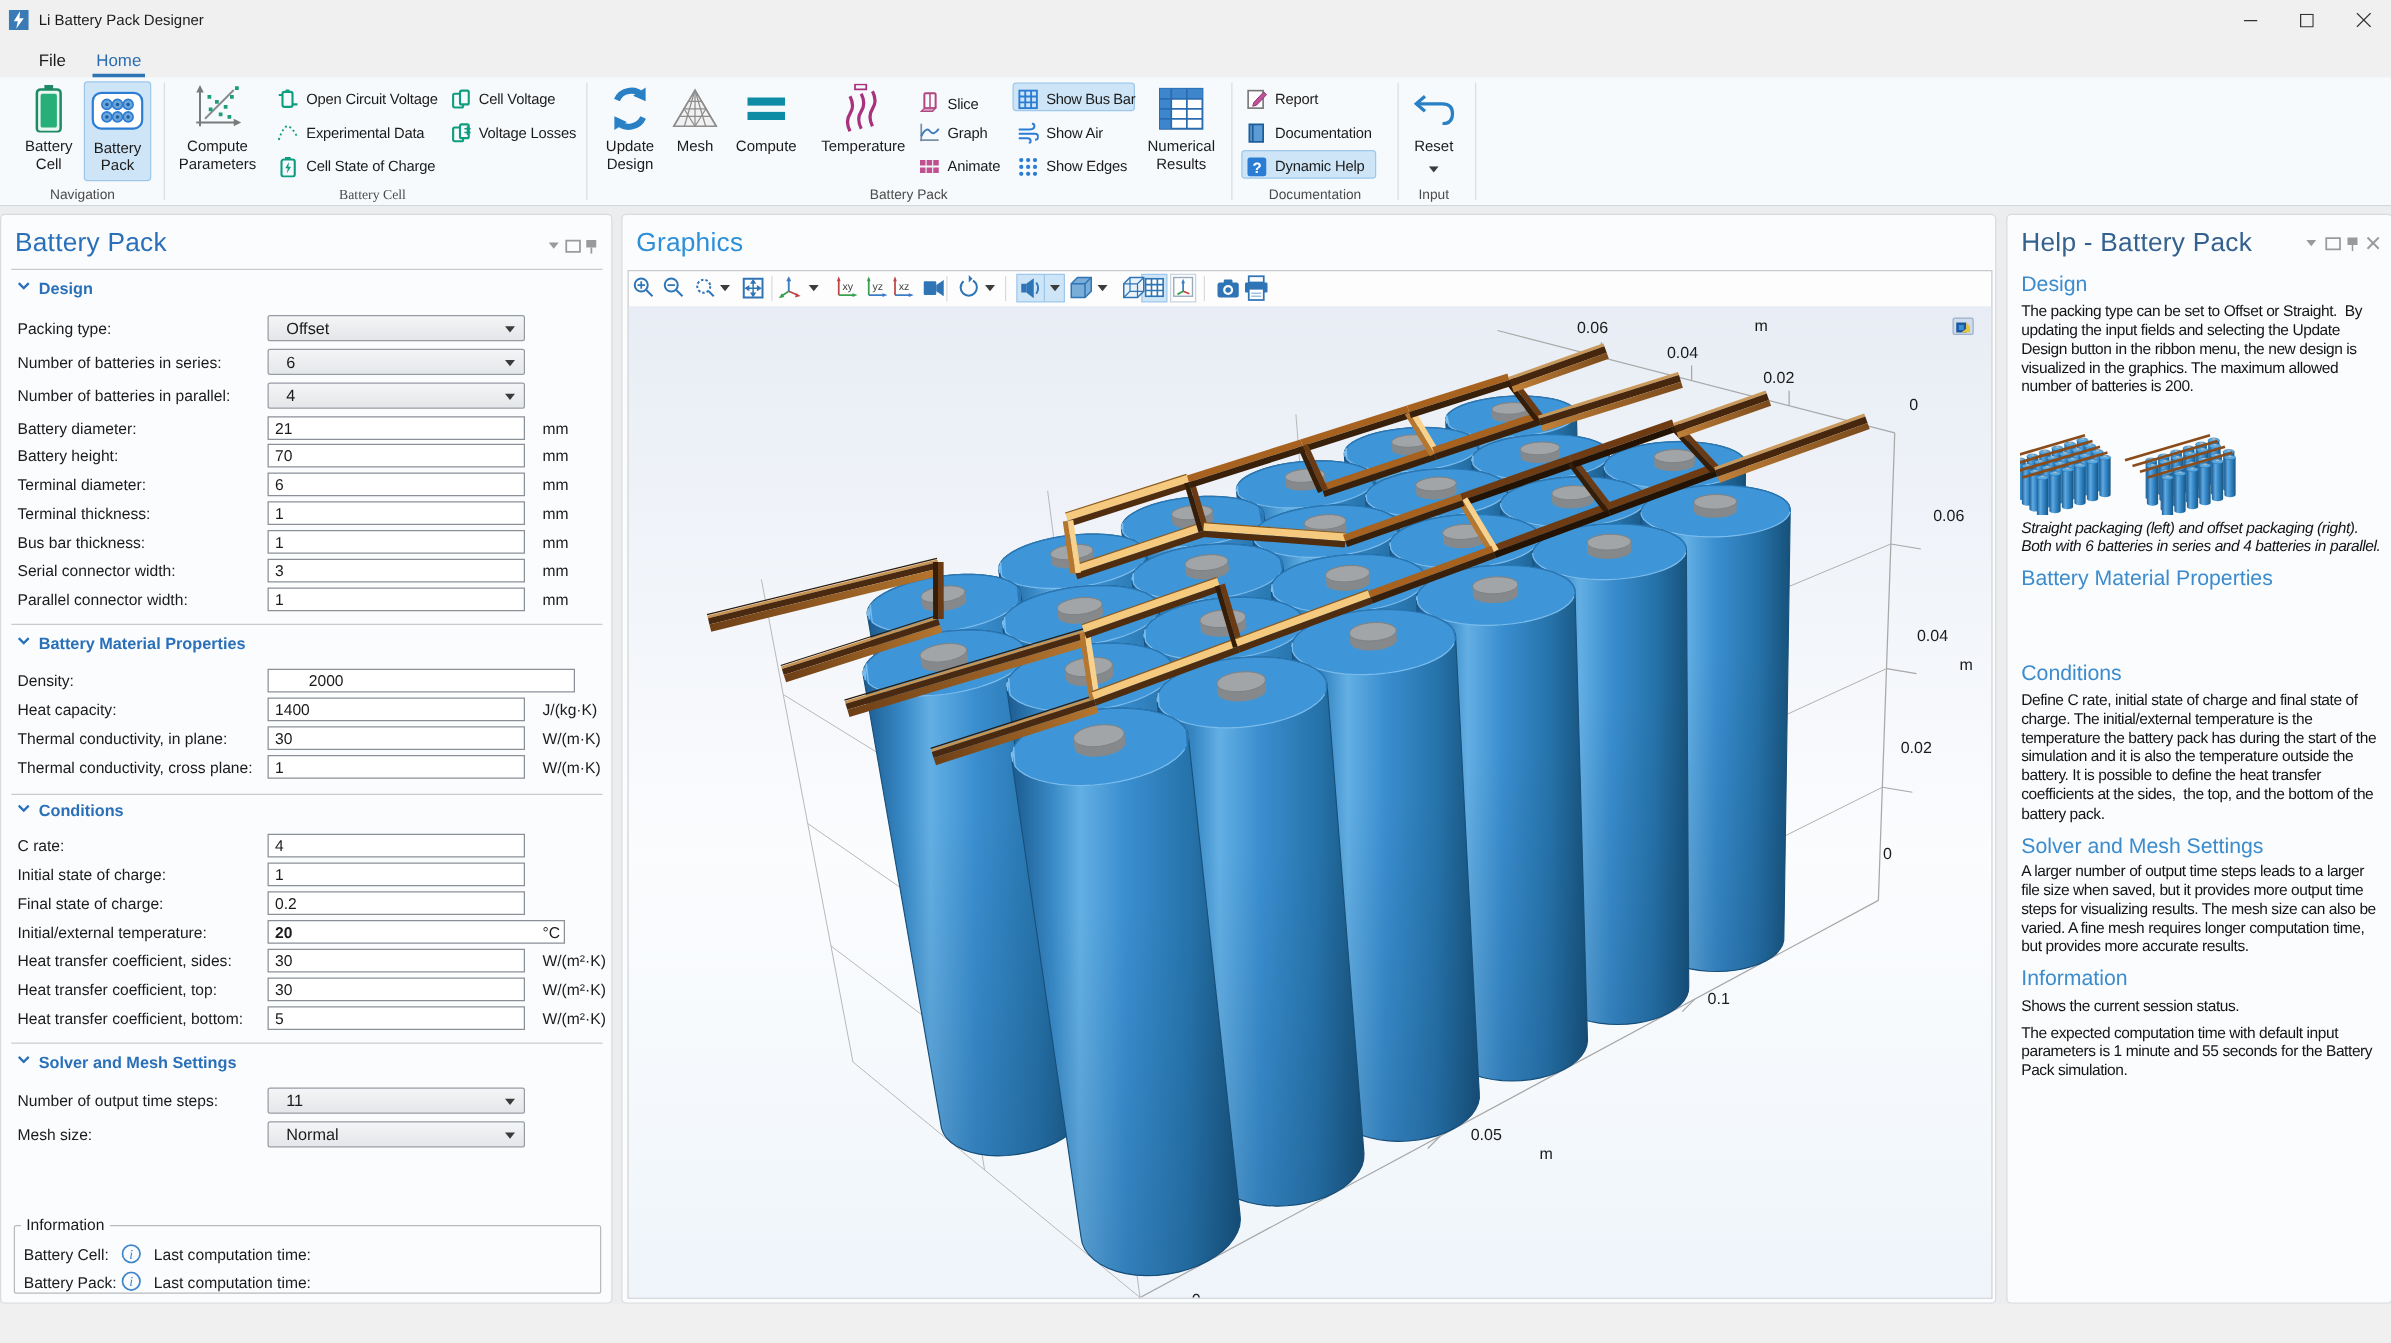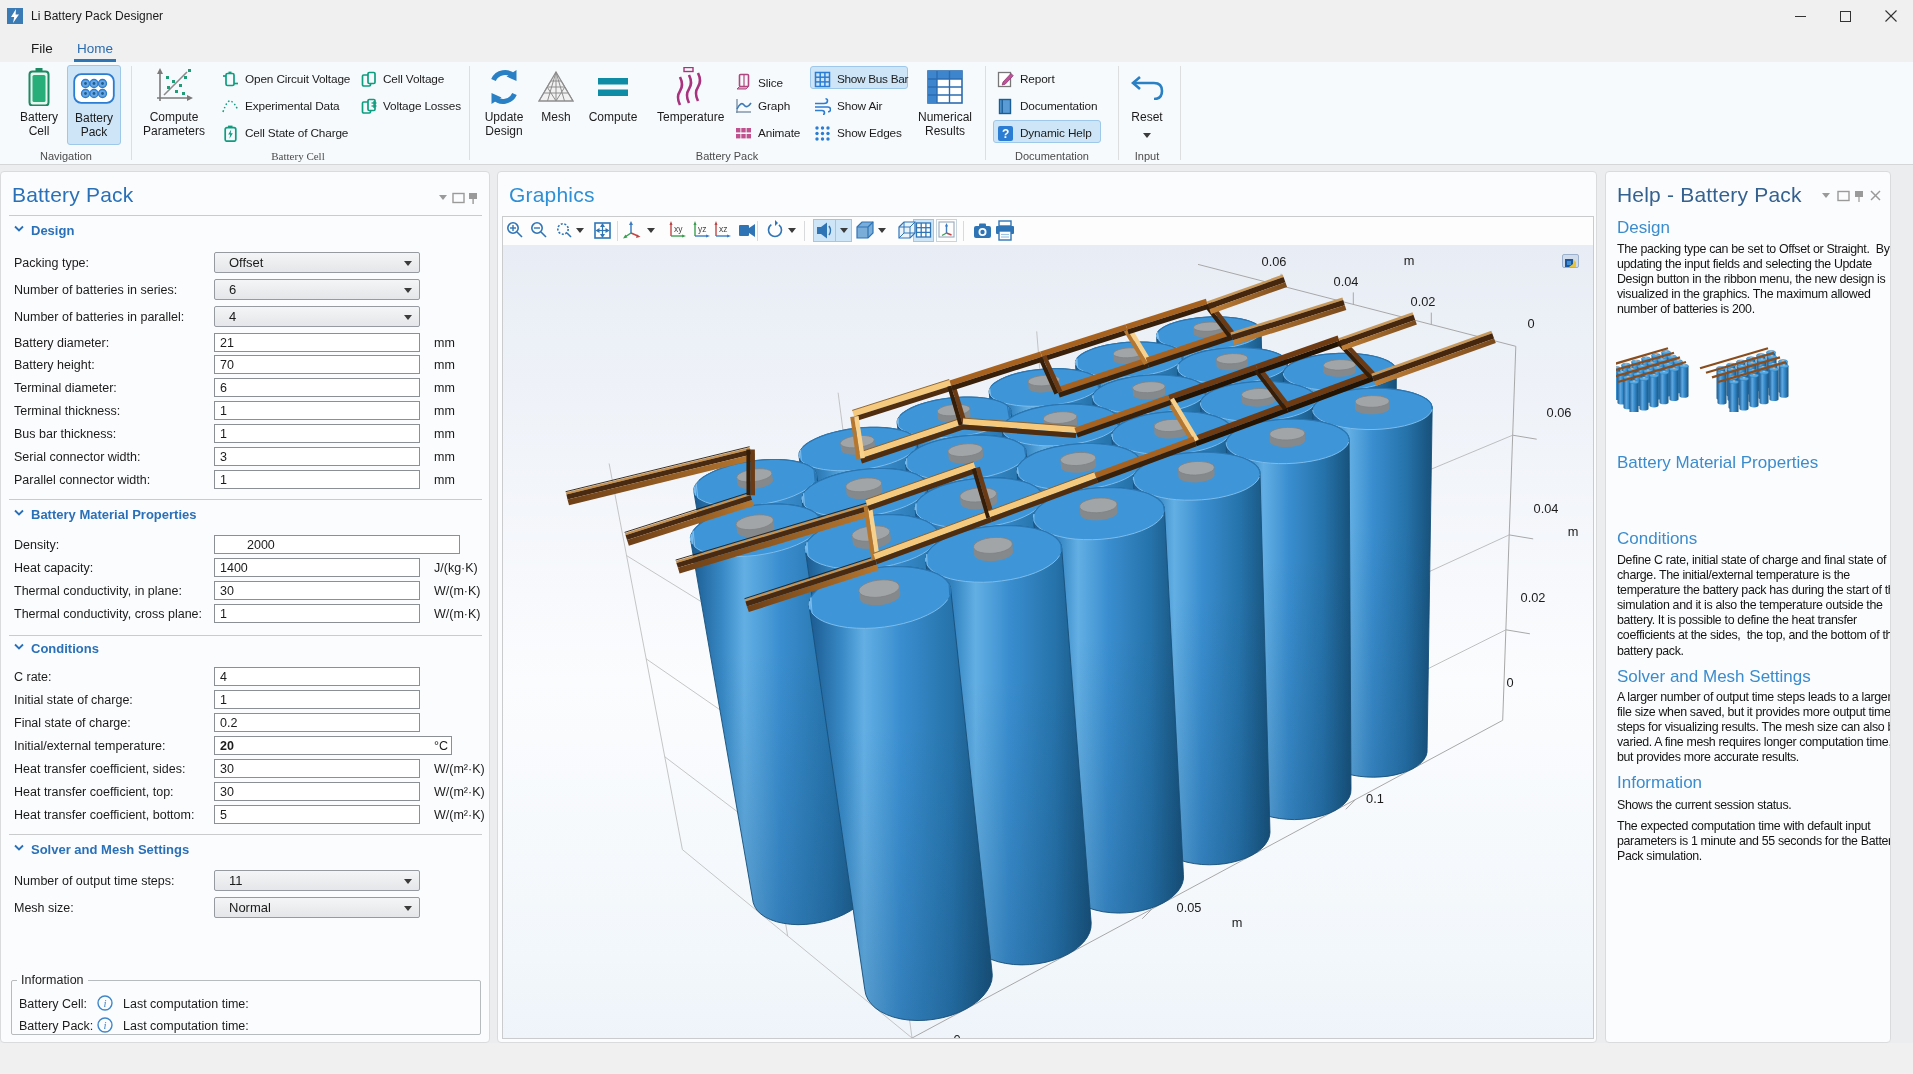--- a/index.html
+++ b/index.html
@@ -1204,21 +1204,21 @@
           </svg>
         </div>
       <div style="position:absolute; right:14px; top:9px; width:17px; height:14px; background:#d0dcec; border:1px solid #9ab0cc; border-radius:2px;"><svg width="15" height="12" viewBox="0 0 15 12">
             <rect x="2" y="2" width="8" height="8" fill="#1a57a0"></rect>
             <path d="M10 2 L13 5 L13 10 L6 10 L10 7 Z" fill="#e8c43c"></path>
             <path d="M4 4 L8 4 L8 8 L4 8 Z" fill="#3e8ed4"></path>
           </svg></div>
     </div>
   </div>
 </div>
-<div class="panel" id="helppanel" style="left:1605px; top:171px; width:286px; height:872px; overflow:hidden;">
+<div class="panel" id="helppanel" style="left:1605px; top:171px; width:309px; height:872px; overflow:hidden;">
   <div class="phead" style="position:absolute; left:11px; top:11px; color:#35618f;">Help - Battery Pack</div>
   <div style="position:absolute; right:8px; top:16px;"><svg width="60" height="12" viewBox="0 0 60 12">
         <path d="M0 3 L8 3 L4 8 Z" fill="#9a9a9a"></path>
         <rect x="16" y="1.5" width="11" height="9" fill="none" stroke="#9a9a9a" stroke-width="1.4"></rect>
         <g fill="#9a9a9a">
           <rect x="33" y="1" width="8" height="6"></rect>
           <rect x="36.4" y="7" width="1.2" height="5"></rect>
         </g>
         <g stroke="#9a9a9a" stroke-width="1.5">
           <line x1="49" y1="1" x2="58" y2="10"></line>
@@ -1478,20 +1478,21 @@
         <g>
           <path d="M113.5,62.0 L113.5,92.0 A4.5,1.8 0 0 0 122.5,92.0 L122.5,62.0 Z" fill="url(#mb)"></path>
           <ellipse cx="118.0" cy="62.0" rx="4.5" ry="1.8" fill="#58aae2" stroke="#2d7ab8" stroke-width="0.5"></ellipse>
           <ellipse cx="118.0" cy="61.0" rx="1.4" ry="0.7" fill="#b5b8ba"></ellipse>
         </g>
         <path d="M102.0,62.0 L170.0,42.0" stroke="#8a4c1b" stroke-width="2.2" fill="none"></path>
         <path d="M96.0,57.4 L164.0,37.4" stroke="#8a4c1b" stroke-width="2.2" fill="none"></path>
         <path d="M90.0,52.8 L158.0,32.8" stroke="#8a4c1b" stroke-width="2.2" fill="none"></path>
         <path d="M84.0,48.2 L152.0,28.2" stroke="#8a4c1b" stroke-width="2.2" fill="none"></path>
       </svg></div>
+  <div class="helpp" style="left:11px; top:243px; font-style:italic;">Straight packaging (left) and offset packaging (right).<br>Both with 6 batteries in series and 4 batteries in parallel.</div>
   <div class="helph2" style="left:11px; top:281px;">Battery Material Properties</div>
   <div class="helph2" style="left:11px; top:357px;">Conditions</div>
   <div class="helpp" style="left:11px; top:381px;">Define C rate, initial state of charge and final state of<br>charge. The initial/external temperature is the<br>temperature the battery pack has during the start of the<br>simulation and it is also the temperature outside the<br>battery. It is possible to define the heat transfer<br>coefficients at the sides,&nbsp; the top, and the bottom of the<br>battery pack.</div>
   <div class="helph2" style="left:11px; top:495px;">Solver and Mesh Settings</div>
   <div class="helpp" style="left:11px; top:518px;">A larger number of output time steps leads to a larger<br>file size when saved, but it provides more output time<br>steps for visualizing results. The mesh size can also be<br>varied. A fine mesh requires longer computation time,<br>but provides more accurate results.</div>
   <div class="helph2" style="left:11px; top:601px;">Information</div>
   <div class="helpp" style="left:11px; top:626px;">Shows the current session status.</div>
   <div class="helpp" style="left:11px; top:647px;">The expected computation time with default input<br>parameters is 1 minute and 55 seconds for the Battery<br>Pack simulation.</div>
 </div>
 <div class="statusbar"></div>

